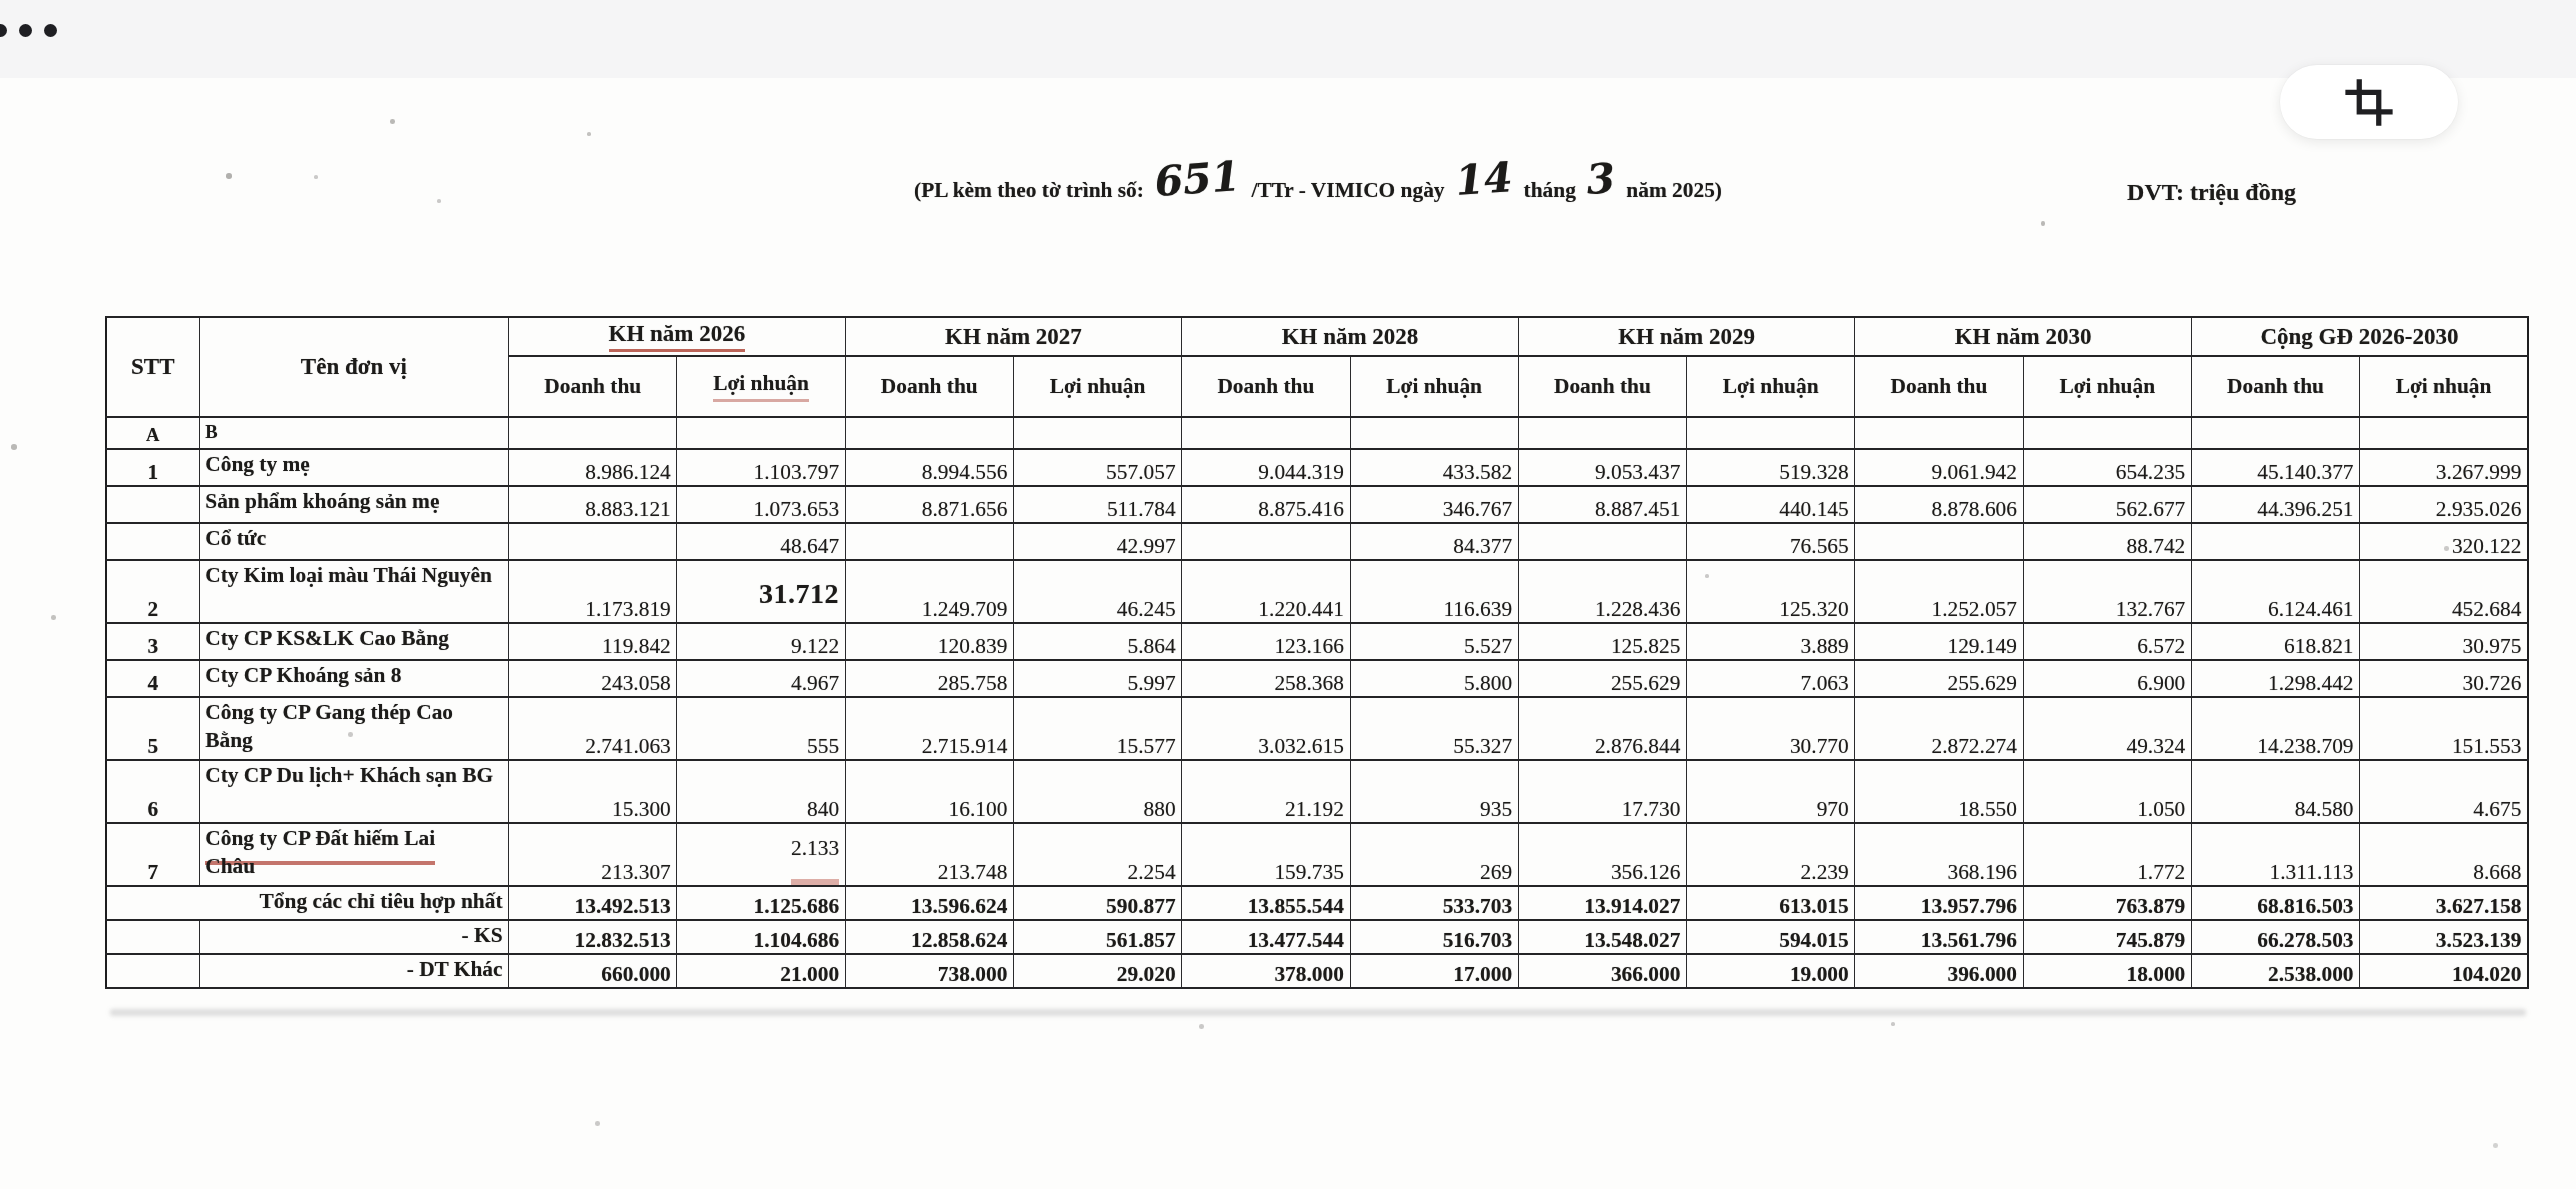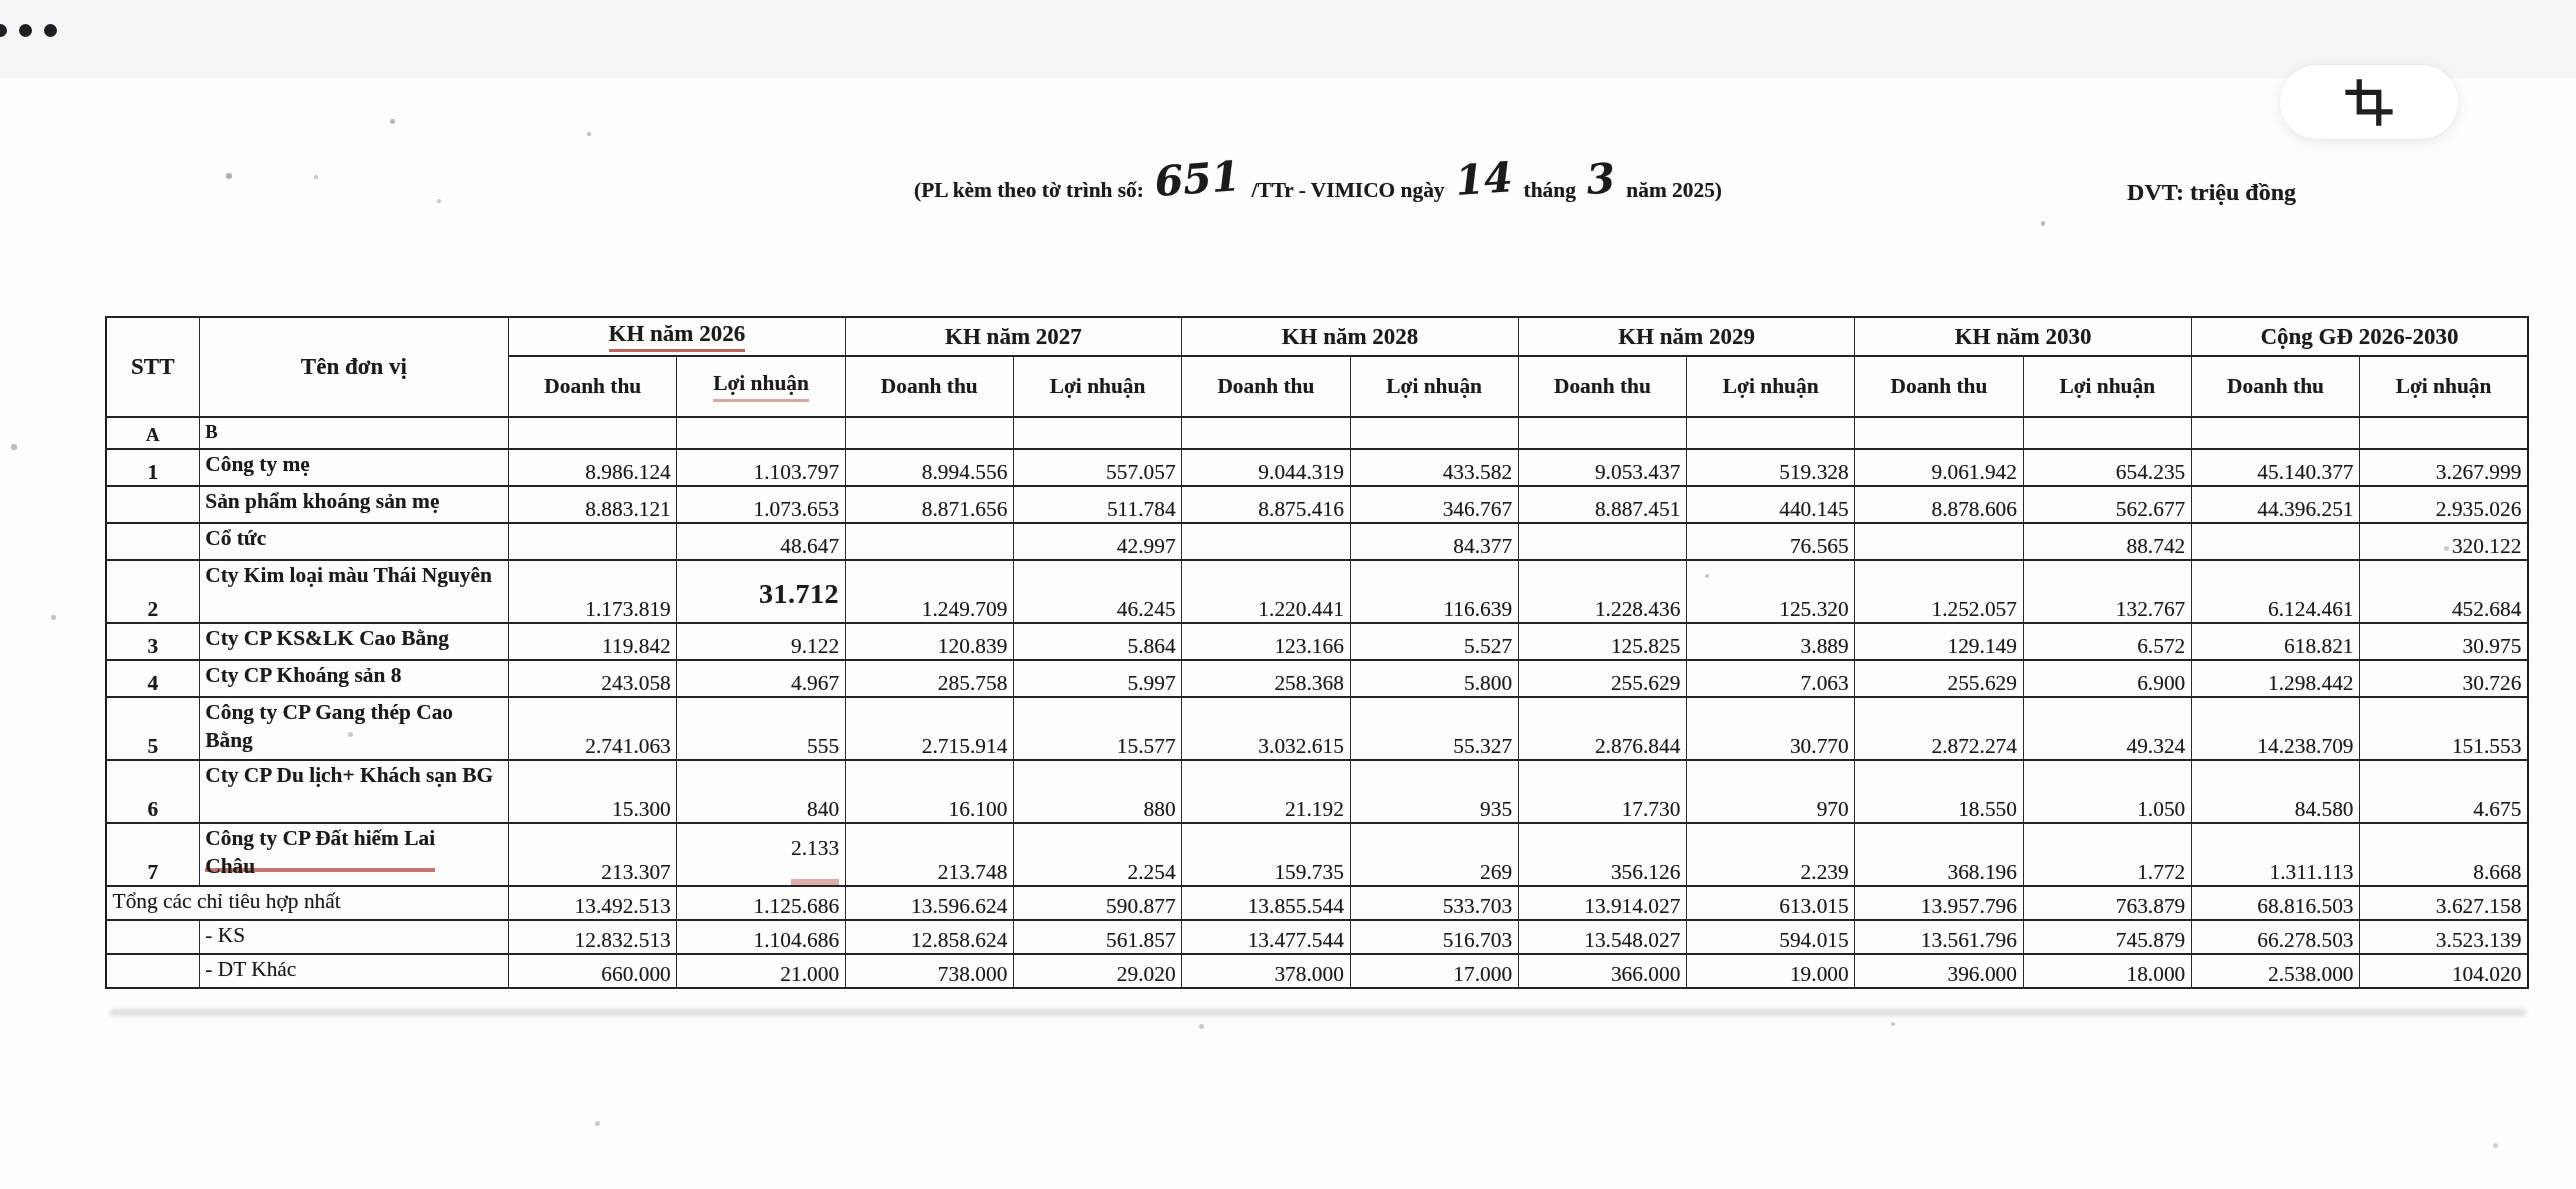--- a/index.html
+++ b/index.html
@@ -38,28 +38,28 @@
     border-top:2.8px solid #242426; border-bottom:2.8px solid #242426;
     padding:0 5.6px; overflow:hidden;
   }
   table.main { border:2.8px solid #1d1d1f; }
   thead th { font-weight:bold; text-align:center; vertical-align:middle; }
   .th-group { height:37px; font-size:23px;margin-top:20px; }
   .th-sub { height:59px; font-size:21.4px; }
   tbody td { height:35px; font-size:21.4px; vertical-align:bottom; padding-bottom:4.6px; }
   tr.tall td { height:61px; }
   tr.index td { height:20.4px; font-size:18.6px; font-weight:bold; padding-bottom:1.9px; }
-  tr.footer td { height:32px; font-weight:normal; }
+  tr.footer td { height:32px; font-weight:bold;text-align:right; }
   td.stt { text-align:center; font-weight:bold; }
   td.name { text-align:left; font-weight:bold; padding-left:9.3px; vertical-align:top; padding-top:3.7px; line-height:28px; }
   td.num { text-align:right; padding-right:20.4px; }
   tr.index td.name { vertical-align:bottom; }
   .u-red { display:inline-block; border-bottom:3.7px solid rgba(171,62,48,.8); padding-bottom:2.8px; }
   .u-red-light { display:inline-block; border-bottom:3.7px solid rgba(186,98,88,.55); padding-bottom:2.8px; }
-  .red-name { display:inline; border-bottom:4.6px solid rgba(176,71,60,.75); padding-bottom:18px; }
+  .red-name { display:inline; border-bottom:4.6px solid rgba(176,71,60,.75); padding-bottom:11px; }
   .red-val { display:inline-block; border-bottom:6.5px solid rgba(213,154,145,.8); padding-bottom:18px; }
   .hand-bold { font-size:28px; font-weight:bold; position:relative; top:-12px; letter-spacing:0.5px; }
   
   .smudge { position:absolute; left:110px; top:931px; width:2416px; height:6.5px;
     background:rgba(110,110,112,.22); filter:blur(2.3px); border-radius:2.8px; }
   .speck { position:absolute; border-radius:50%; background:#55524e; }
 </style>
 </head>
 <body>
 

